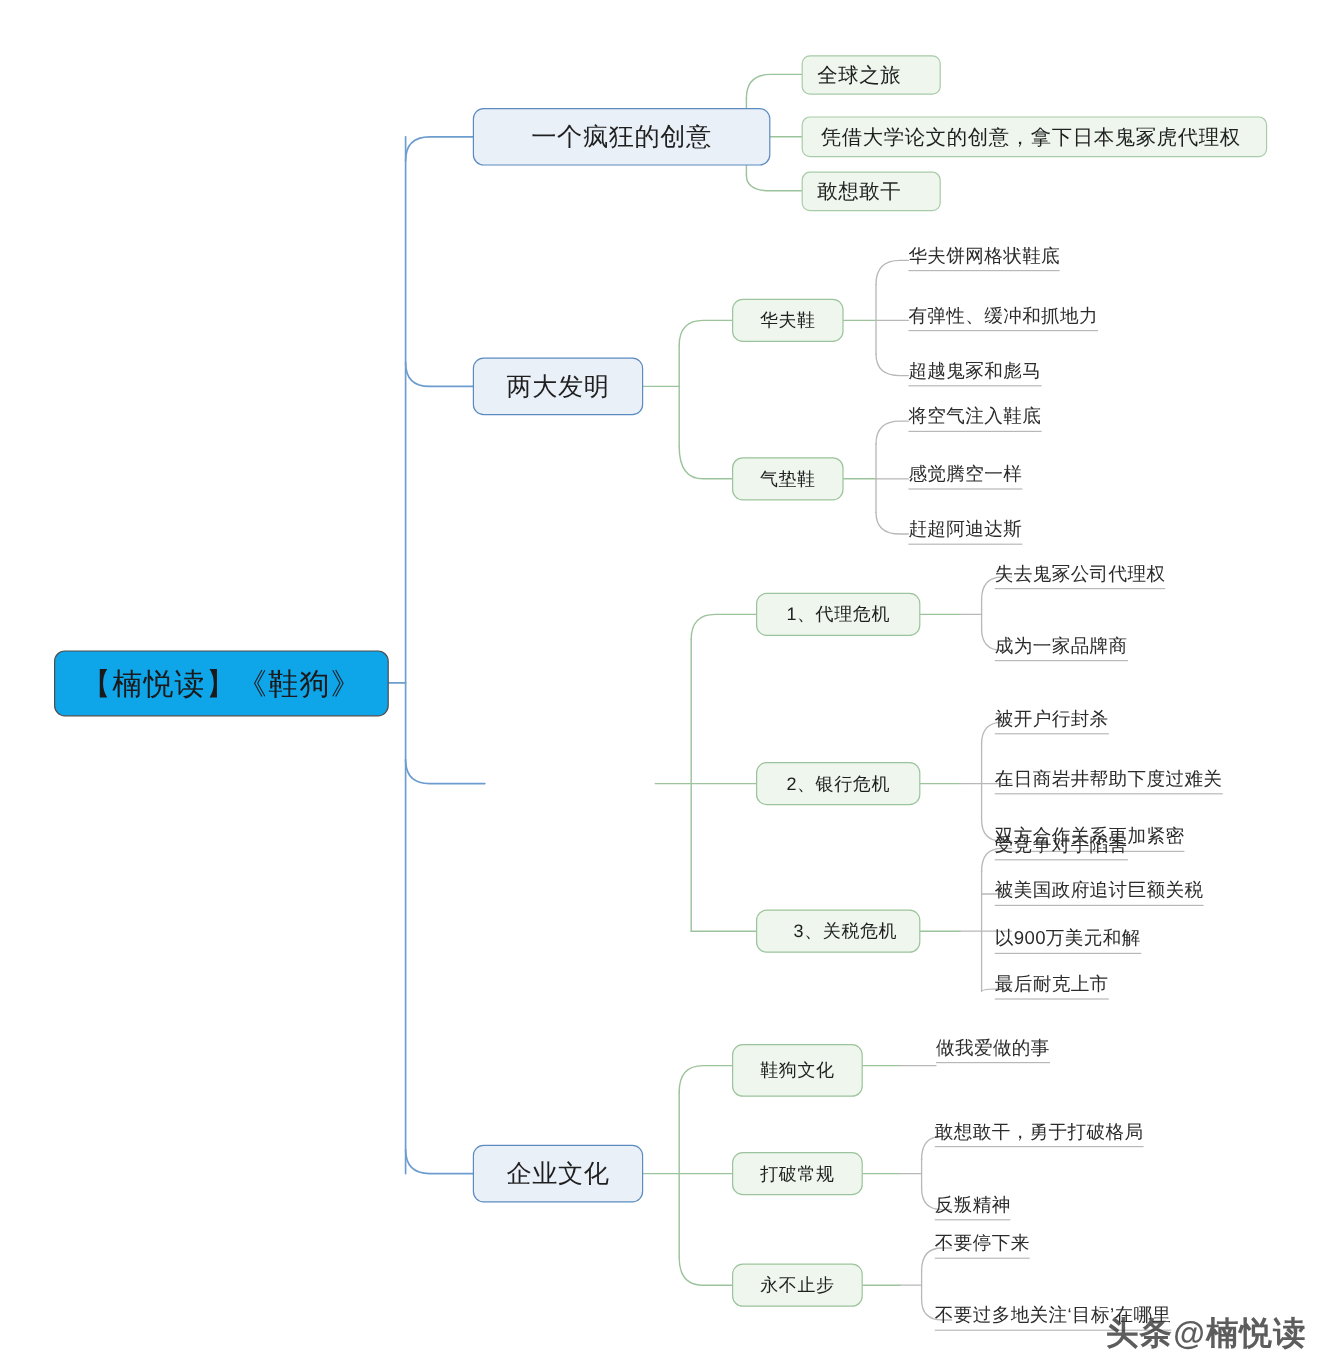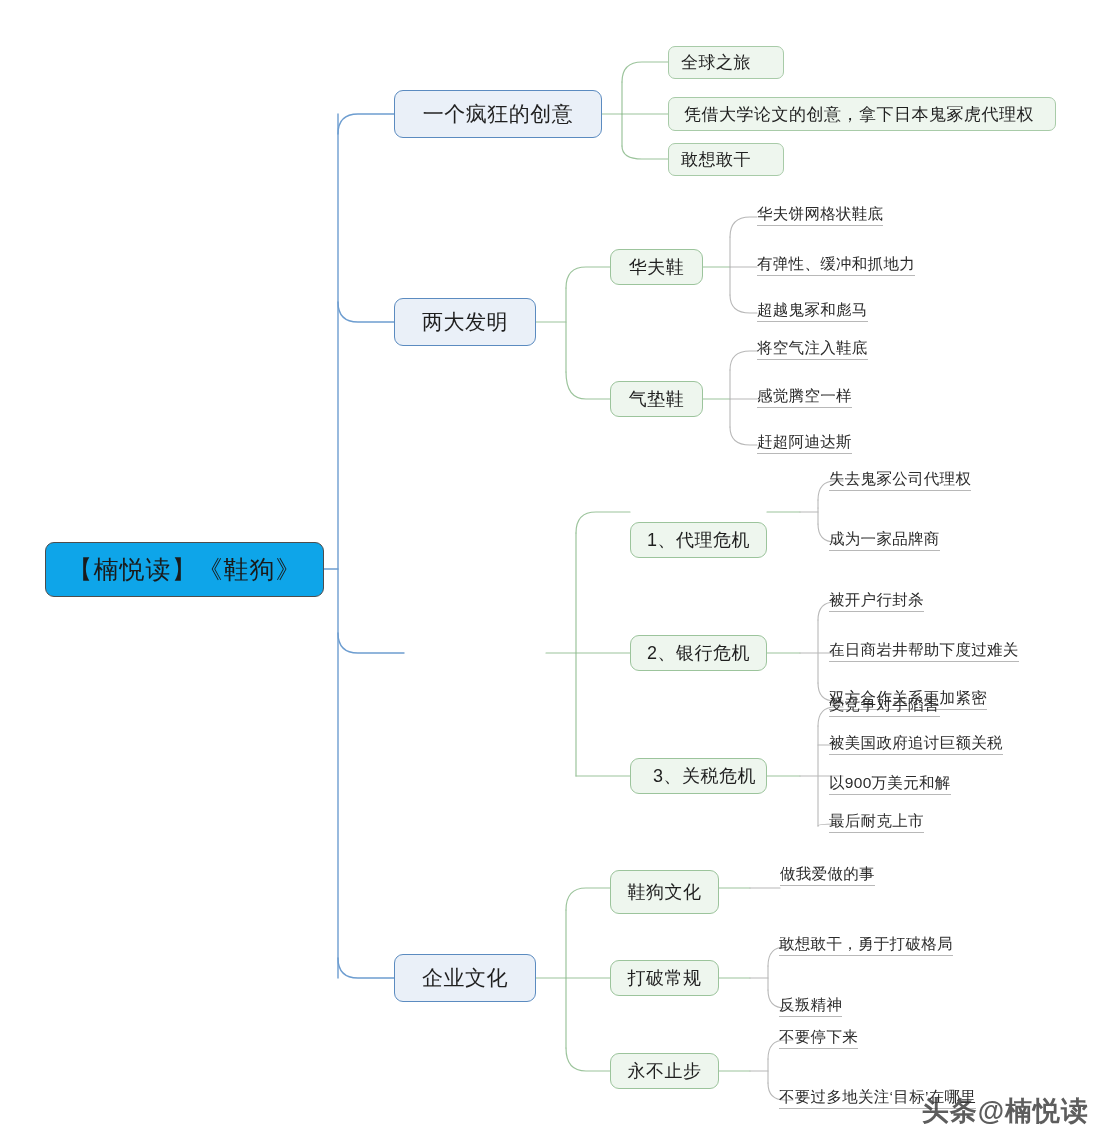--- a/index.html
+++ b/index.html
@@ -48,21 +48,21 @@
     border: 1.3px solid #5b8bc0;
     border-radius: 9px;
     font-size: 21px;
     color: #1f1f1f;
   }
 
   .node.sub {
     background: #eef6ee;
     border: 1.1px solid #9cc49c;
     border-radius: 9px;
-    font-size: 18px;
+    font-size: 15px;
     color: #1f1f1f;
   }
 
   .node.leafbox {
     background: #eef6ee;
     border: 1.1px solid #a8cba8;
     border-radius: 7px;
     font-size: 17px;
     color: #1f1f1f;
     justify-content: flex-start;
@@ -188,21 +188,21 @@
       <path d="M750,1071 L768,1071" stroke="#b8b8b8" stroke-width="1.1"></path>
       <path d="M768,1059 Q768,1040 785,1040 L793,1040" stroke="#b8b8b8" stroke-width="1.1"></path>
       <path d="M768,1083 Q768,1100 785,1100 L793,1100" stroke="#b8b8b8" stroke-width="1.1"></path>
     </g>
   </svg>
 
   <div class="node root" style="left:45px; top:542px; width:279px; height:55px;">
     <span>【楠悦读】《鞋狗》</span>
   </div>
 
-  <div class="node branch" style="left:394px; top:90px; width:208px; height:48px;">
+  <div class="node branch" style="left:394px; top:90px; width:248px; height:48px;">
     <span>一个疯狂的创意</span>
   </div>
 
   <div class="node leafbox" style="left:668px; top:46px; width:116px; height:33px;">
     <span>全球之旅</span>
   </div>
   <div class="node leafbox" style="left:668px; top:97px; width:388px; height:34px;padding-left:15px;">
     <span>凭借大学论文的创意，拿下日本鬼冢虎代理权</span>
   </div>
   <div class="node leafbox" style="left:668px; top:143px; width:116px; height:33px;">
@@ -221,21 +221,21 @@
   <div class="leaf" style="left:757px; top:302px;"><span>超越鬼冢和彪马</span></div>
 
   <div class="node sub" style="left:610px; top:381px; width:93px; height:36px;">
     <span>气垫鞋</span>
   </div>
   <div class="leaf" style="left:757px; top:340px;"><span>将空气注入鞋底</span></div>
   <div class="leaf" style="left:757px; top:388px;"><span>感觉腾空一样</span></div>
   <div class="leaf" style="left:757px; top:434px;"><span>赶超阿迪达斯</span></div>
 
 
-  <div class="node sub" style="left:630px; top:494px; width:137px; height:36px;margin-top:28px;">
+  <div class="node sub" style="left:630px; top:494px; width:137px; height:36px;">
     <span>1、代理危机</span>
   </div>
   <div class="leaf" style="left:829px; top:471px;"><span>失去鬼冢公司代理权</span></div>
   <div class="leaf" style="left:829px; top:531px;"><span>成为一家品牌商</span></div>
 
   <div class="node sub" style="left:630px; top:635px; width:137px; height:36px;">
     <span>2、银行危机</span>
   </div>
   <div class="leaf" style="left:829px; top:592px;"><span>被开户行封杀</span></div>
   <div class="leaf" style="left:829px; top:642px;"><span>在日商岩井帮助下度过难关</span></div>

